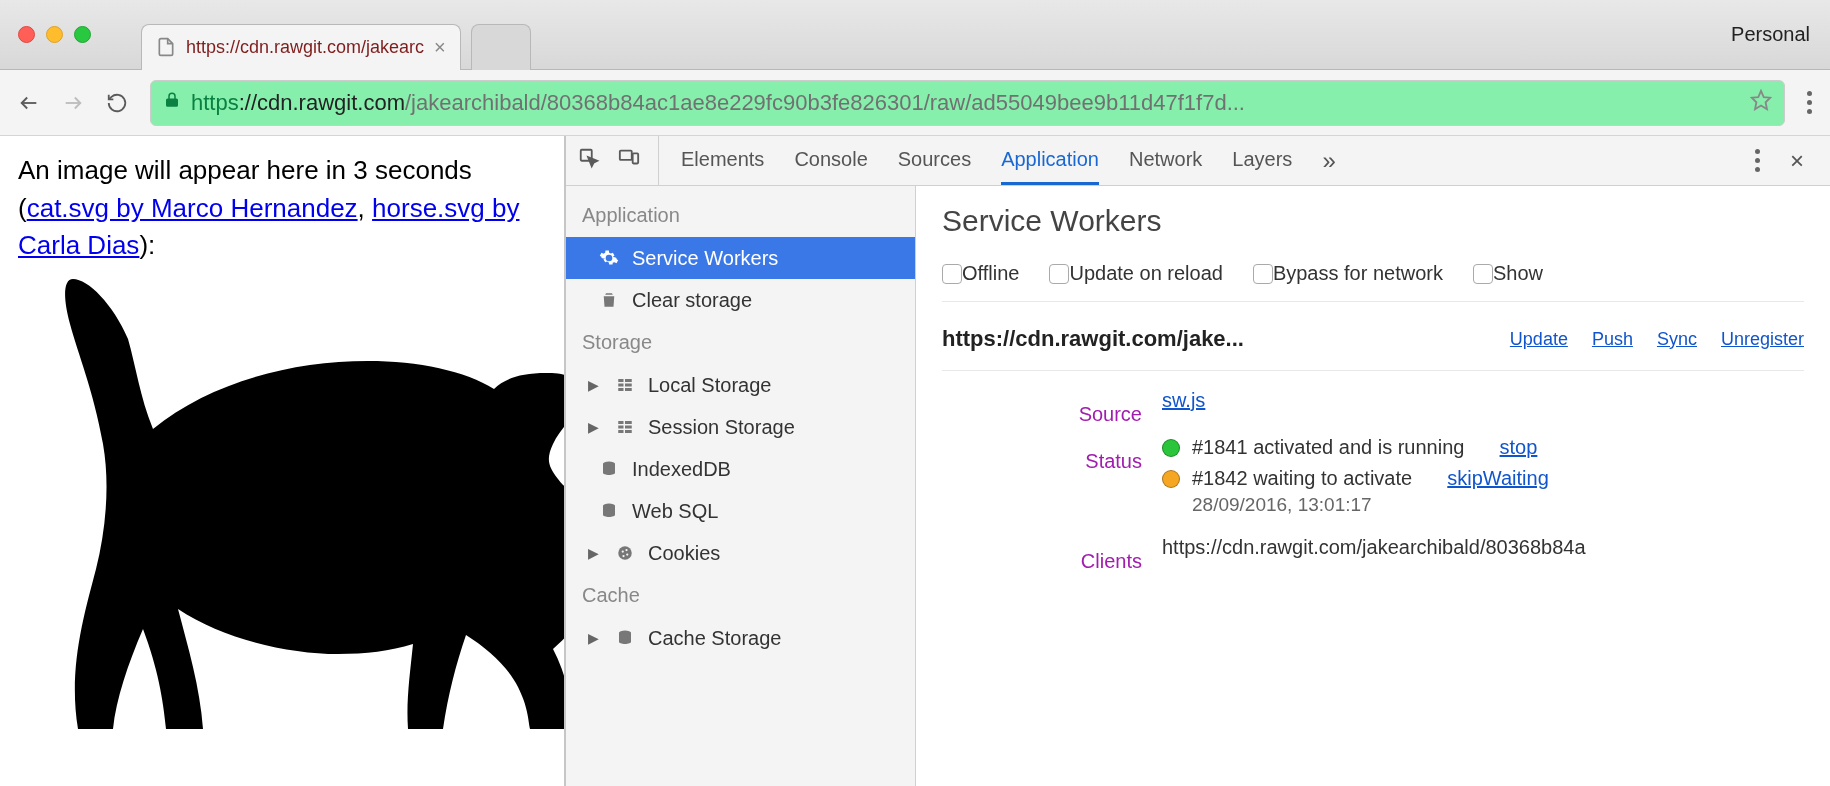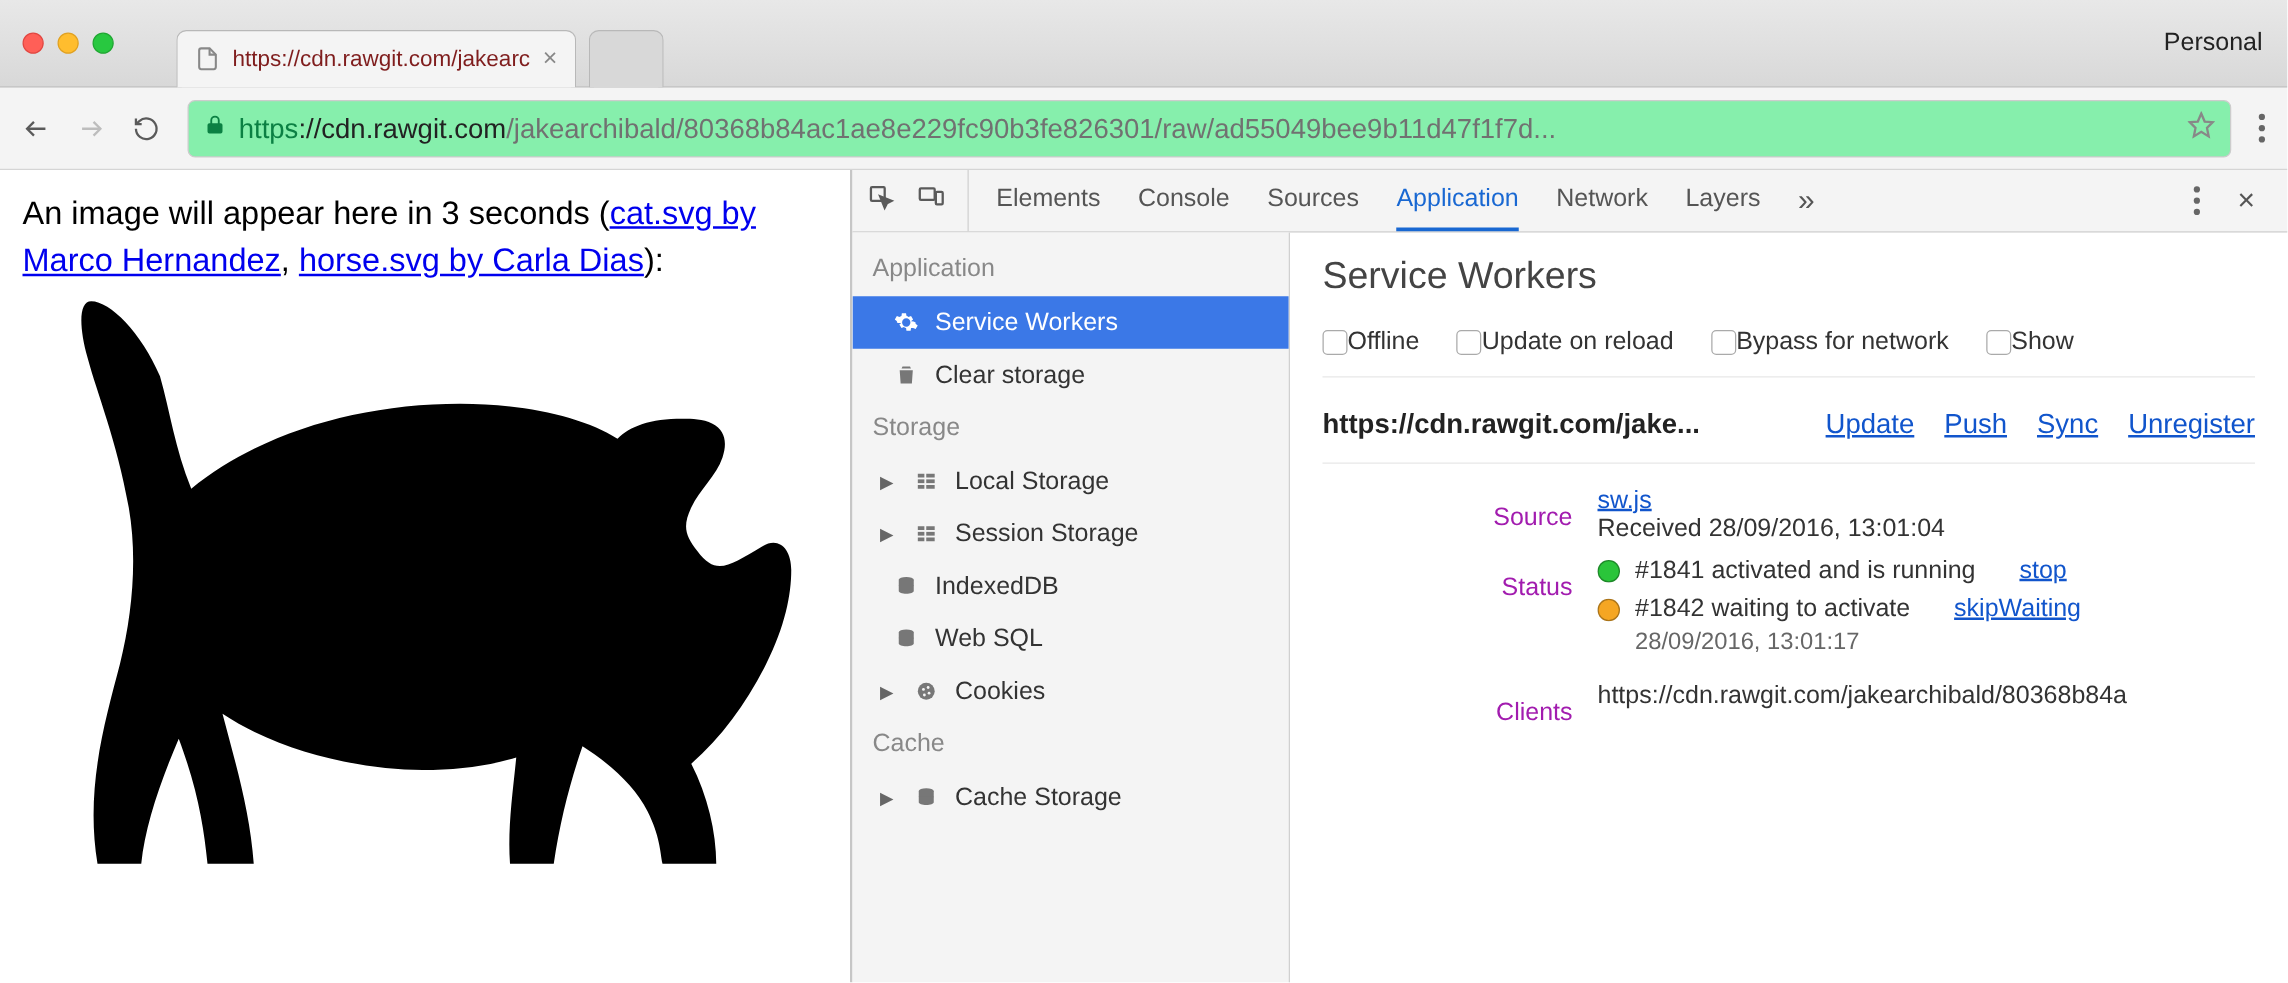--- a/index.html
+++ b/index.html
@@ -28,21 +28,21 @@
 .lock { color: #0b8043; }
 .url { font-size: 22px; color: #717171; white-space: nowrap; overflow: hidden; flex: 1; }
 .url .scheme { color: #0b8043; }
 .url .host { color: #222; }
 .star { color: #888; }
 .menu3 { color: #666; display: flex; flex-direction: column; gap: 4px; }
 .menu3 span { width: 5px; height: 5px; background: #666; border-radius: 50%; }
 
 
 .main { display: flex; height: calc(786px - 70px - 66px); }
-.page-content { width: 680px; padding: 16px 18px; font-family: "Times New Roman", serif; font-size: 26px; color: #000; line-height: 1.45; }
+.page-content { width: 564px; padding: 16px 18px; font-family: "Times New Roman", serif; font-size: 26px; color: #000; line-height: 1.45; }
 .page-content a { color: #0000ee; text-decoration: underline; }
 .cat-img { width: 620px; height: 500px; margin-top: 4px; }
 
 
 .devtools { flex: 1; border-left: 2px solid #c6c6c6; display: flex; flex-direction: column; background:#fff; }
 .dt-tabbar { height: 50px; border-bottom: 1px solid #d0d0d0; display: flex; align-items: center; padding: 0 12px; background:#f4f4f4; }
 .dt-left-icons { display:flex; align-items:center; gap: 18px; padding-right: 18px; border-right: 1px solid #d0d0d0; height: 100%; }
 .dt-icon { color:#5a5a5a; }
 .dt-tabs { display: flex; align-items: center; gap: 30px; padding: 0 22px; flex:1; height:100%; }
 .dt-tab { font-size: 20px; color:#555; height: 100%; display:flex; align-items:center; border-bottom: 3px solid transparent; }
@@ -64,21 +64,21 @@
 .item-icon { color:#777; width: 22px; display:inline-flex; align-items:center; justify-content:center; }
 
 .dt-panel { flex:1; padding: 18px 26px; overflow:hidden; }
 .panel-title { font-size: 30px; color:#444; margin-bottom: 14px; }
 .check-row { display:flex; align-items:center; gap: 30px; border-bottom: 1px solid #e8e8e8; padding: 10px 0 16px; }
 .chk { display:flex; align-items:center; gap:0; font-size:20px; color:#333;justify-content:center; }
 .chk input { width:20px; height:20px; border:1px solid #aaa; border-radius:4px; appearance:none; background:#fff; }
 .sw-scope-row { display:flex; align-items:center; padding: 24px 0 18px; border-bottom: 1px solid #e8e8e8; gap: 48px; }
 .scope { font-size: 22px; font-weight: 700; color:#222; flex:1; white-space:nowrap; overflow:hidden; text-overflow:ellipsis; }
 .sw-actions { display:flex; gap: 24px; }
-.sw-actions a { color:#1155cc; font-size:22px; text-decoration: underline; }
+.sw-actions a { color:#1155cc; font-size:18px; text-decoration: underline; }
 
 .detail-grid { padding-top: 18px; }
 .drow { display:flex; align-items:flex-start; gap: 20px; margin-bottom: 10px; }
 .dlabel { width: 200px; text-align:right; font-size:20px; color:#a21caf; padding-top: 3px; margin-top: 11px; }
 .dval { flex:1; font-size:20px; color:#333; }
 .dval a { color:#1155cc; text-decoration: underline; }
 .status-line { display:flex; align-items:center; gap:12px; margin-bottom: 8px; }
 .dot { width:18px; height:18px; border-radius:50%; display:inline-block; border: 1px solid rgba(0,0,0,0.3); }
 .dot.green { background:#2ac53a; }
 .dot.orange { background:#f5a623; }
@@ -323,21 +323,20 @@
             <a href="#">Push</a>
             <a href="#">Sync</a>
             <a href="#">Unregister</a>
           </div>
         </div>
         <div class="detail-grid">
           <div class="drow">
             <div class="dlabel">Source</div>
             <div class="dval">
               <a href="#">sw.js</a><br>
-              <span>Received 28/09/2016, 13:01:04</span>
             </div>
           </div>
           <div class="drow">
             <div class="dlabel">Status</div>
             <div class="dval">
               <div class="status-line">
                 <span class="dot green"></span>
                 <span>#1841 activated and is running</span>&nbsp;&nbsp;
                 <a href="#">stop</a>
               </div>

